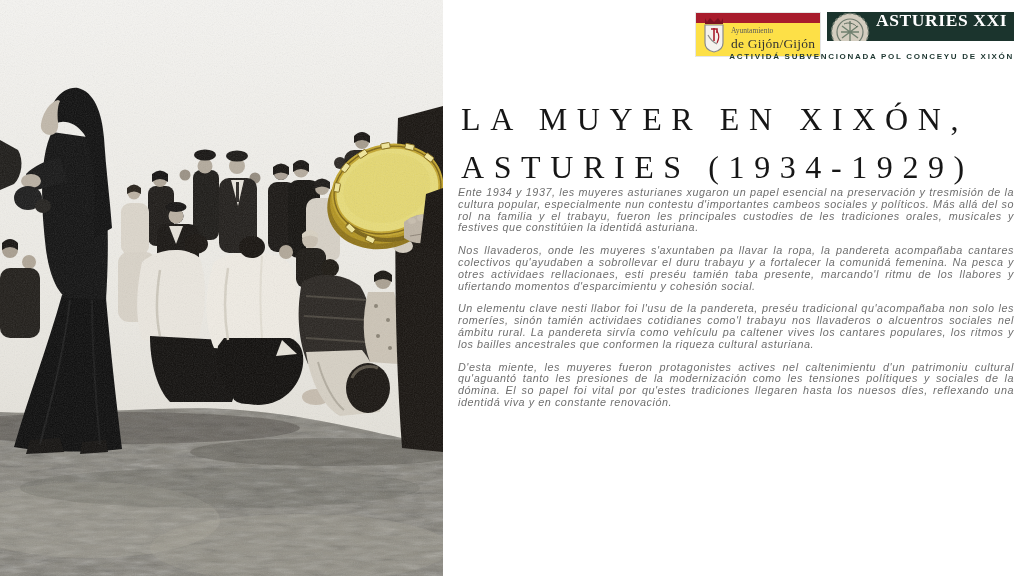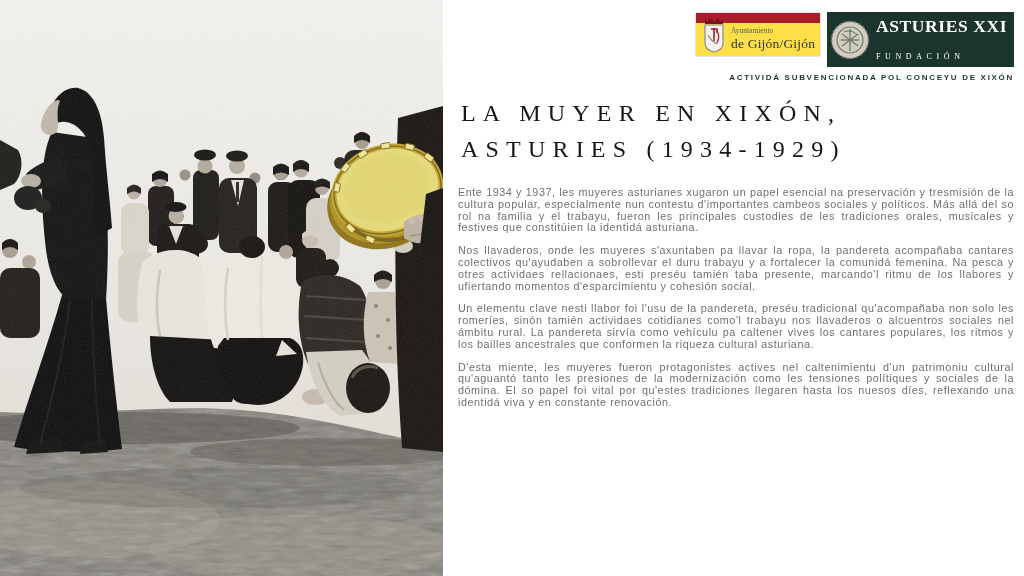--- a/index.html
+++ b/index.html
@@ -12,32 +12,32 @@
   .photo svg{display:block;width:443px;height:576px;}
   
   .content{position:absolute;left:458px;top:0;width:556px;height:576px;}
   .logos-row{position:absolute;top:12px;right:0;display:flex;gap:6px;height:45px;}
   .logo-gijon{width:126px;height:45px;background:#fde047;border:1px solid #e6e6e6;box-sizing:border-box;position:relative;}
   .gijon-band{position:absolute;top:0;left:0;right:0;height:10px;background:#a81c2c;}
   .gijon-coat{position:absolute;left:5px;top:2px;width:26px;height:40px;}
   .gijon-text{position:absolute;left:35px;top:14px;color:#3e3e3e;font-family:"Liberation Serif",serif;line-height:1;}
   .gijon-text .g1{display:block;font-size:7.5px;color:#5a5a5a;margin-bottom:2px;}
   .gijon-text .g2{display:block;font-size:13.5px;letter-spacing:.2px;color:#333;}
-  .logo-asturies{width:187px;height:55px;background:#1b342d;position:relative;overflow:hidden;display:flex;align-items:center;}
+  .logo-asturies{width:187px;height:29px;background:#1b342d;position:relative;overflow:hidden;display:flex;}
   .seal{width:40px;height:40px;margin-left:3px;flex:0 0 auto;}
   .ast-text{margin-left:6px;color:#fff;font-family:"Liberation Serif",serif;}
   .ast-text .a1{display:block;font-size:17.5px;font-weight:bold;letter-spacing:.6px;line-height:1;}
   .ast-text .a2{display:block;font-size:8px;letter-spacing:4.6px;margin-top:16px;}
-  .funding-note{position:absolute;top:73px;right:0;font-size:8px;font-weight:bold;letter-spacing:1.7px;color:#1d3630;white-space:nowrap;}
+  .funding-note{position:absolute;top:52px;right:0;font-size:8px;font-weight:bold;letter-spacing:1.7px;color:#1d3630;white-space:nowrap;}
   .title{position:absolute;top:95px;left:3px;margin:0;font-family:"Liberation Serif",serif;font-weight:400;
-         color:#161616;font-size:24px;letter-spacing:.30em;line-height:1.5;white-space:nowrap;}
+         color:#161616;font-size:32px;letter-spacing:.30em;line-height:1.5;white-space:nowrap;}
   .title span{display:block;}
   .paragraphs{position:absolute;top:187px;left:0;width:556px;}
   .paragraphs p{margin:0 0 11px 0;font-size:10.8px;line-height:11.8px;color:#6f6f6f;
-                text-align:justify;letter-spacing:.55px;}
+                text-align:justify;letter-spacing:.55px;font-style:italic;}
 </style>
 </head>
 <body>
 
 <figure class="photo">
   <svg viewBox="0 0 443 576" xmlns="http://www.w3.org/2000/svg">
     <defs>
       <linearGradient id="sky" x1="0" y1="0" x2="0" y2="1">
         <stop offset="0" stop-color="#f5f4f1"></stop>
           <stop offset=".6" stop-color="#edebe5"></stop>

